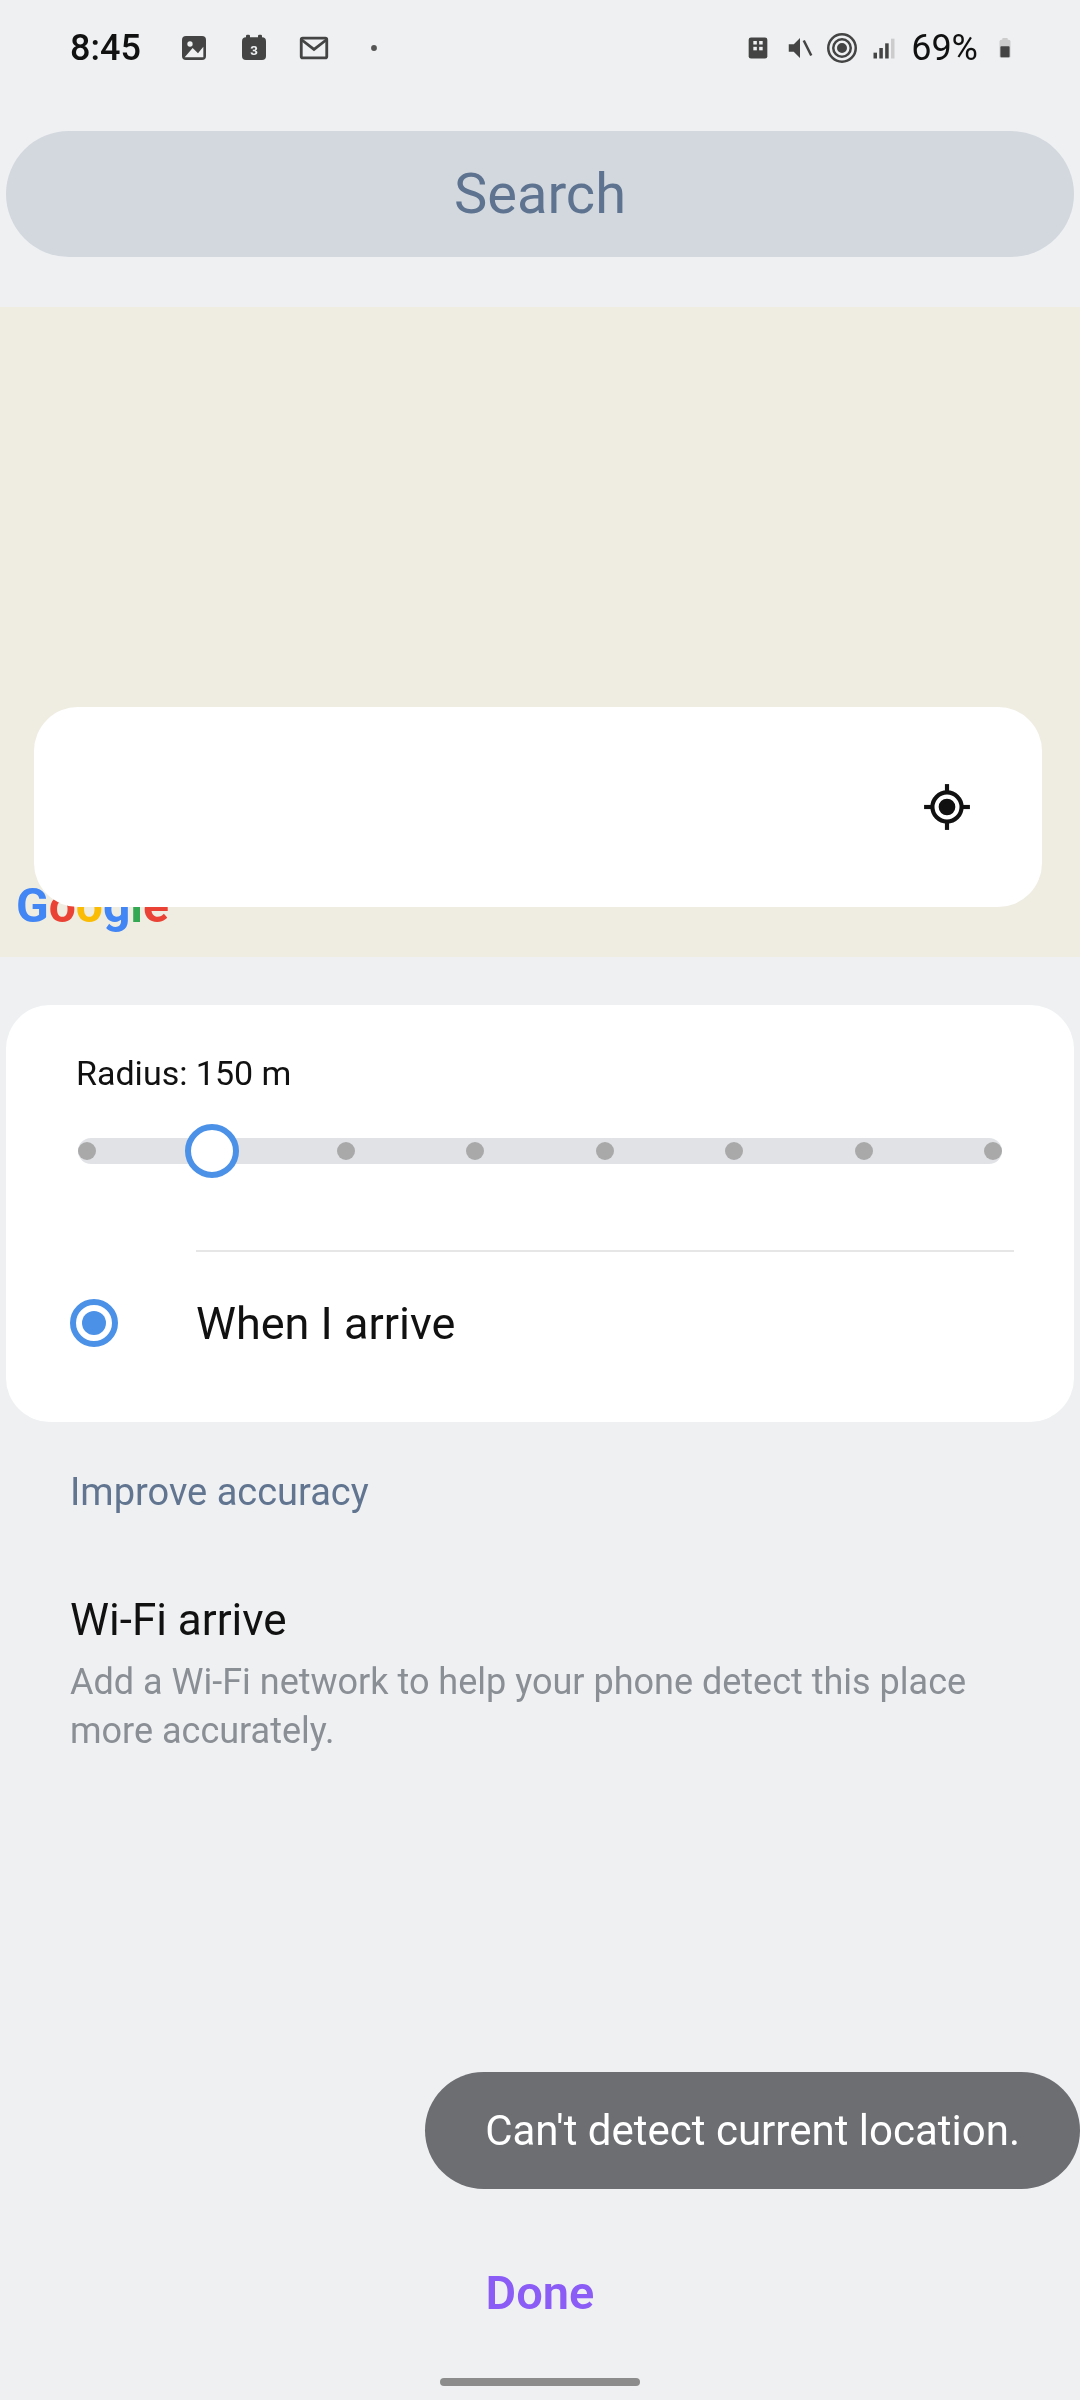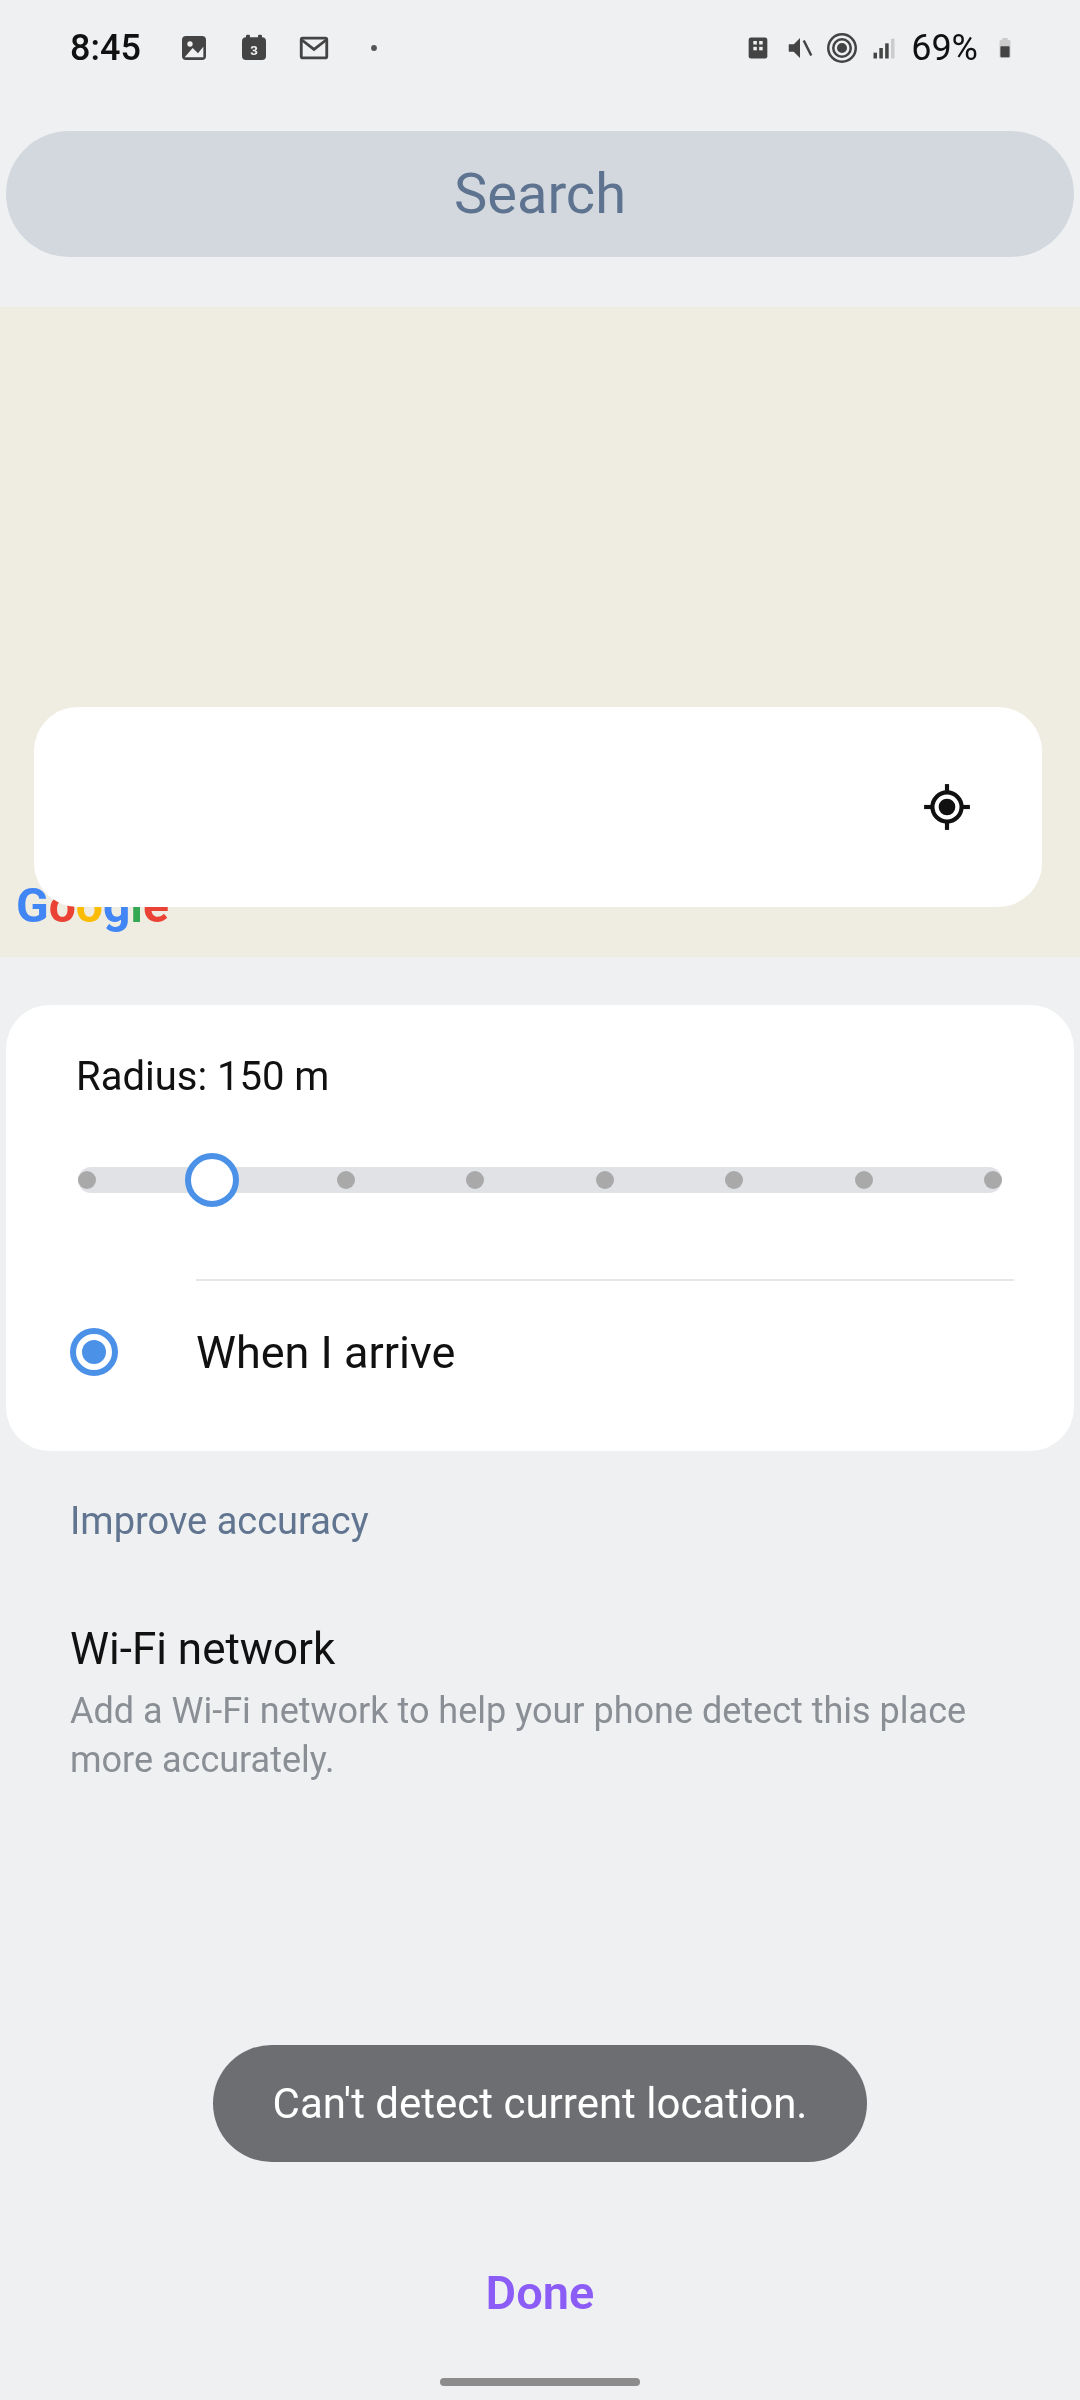--- a/index.html
+++ b/index.html
@@ -76,23 +76,23 @@
   .loc-btn { width: 50px; height: 50px; }
   
   .config-card {
     margin: 48px 6px 0;
     background: #fff;
     border-radius: 44px;
     padding: 48px 0 28px;
   }
   .radius-label {
     padding: 0 70px;
-    font-size: 40px;
+    font-size: 34px;
     color: #111;
-    margin-bottom: 67px;
+    margin-bottom: 45px;
   }
   .slider-wrap {
     padding: 0 72px;
     position: relative;
     margin-bottom: 86px;
   }
   .slider-track {
     height: 26px;
     background: #e0e2e6;
     border-radius: 20px;
@@ -184,23 +184,23 @@
     text-align: center;
     font-size: 47px;
     font-weight: 600;
   }
   .btn-cancel { color: #111; }
   .btn-done { color: #8b5cf6; }
   
   .toast-wrap {
     position: absolute;
     left: 0; right: 0;
-    bottom: 238px;
-    display: flex;
-    justify-content: center;
+    bottom: 211px;
+    display: flex;
+    justify-content: flex-end;
     pointer-events: none;
   }
   .toast {
     background: #6c6e72;
     color: #fff;
     font-size: 42px;
     padding: 34px 60px;
     border-radius: 70px;
   }
   
@@ -333,21 +333,21 @@
 
   <div class="divider"></div>
   <div class="radio-row">
     <div class="radio radio-on"></div>
     <div class="radio-label">When I arrive</div>
   </div>
 </div>
 
 <div class="improve-section">
   <div class="improve-title">Improve accuracy</div>
-  <div class="wifi-title">Wi-Fi network</div>
+  <div class="wifi-title">Wi-Fi arrive</div>
   <div class="wifi-sub">Add a Wi-Fi network to help your phone detect this place more accurately.</div>
 </div>
 
 <div class="toast-wrap">
   <div class="toast">Can't detect current location.</div>
 </div>
 
 <div class="btn-row">
   <div class="btn btn-done">Done</div>
 </div>

